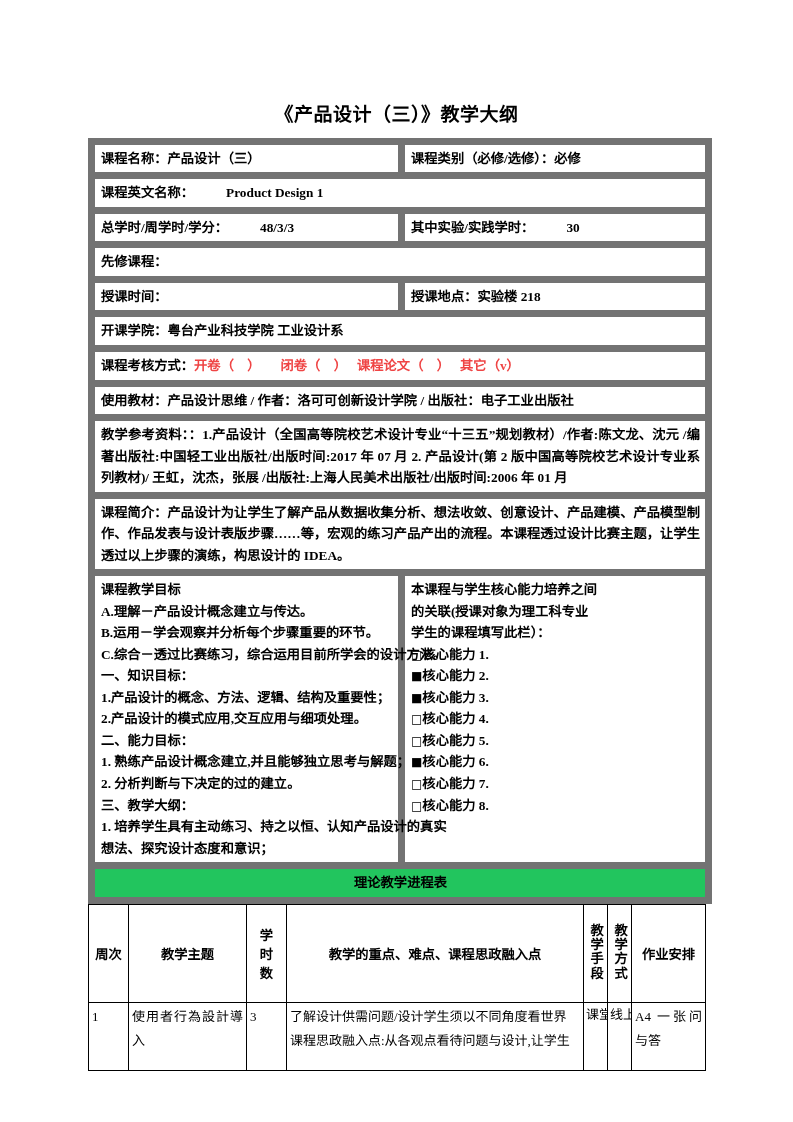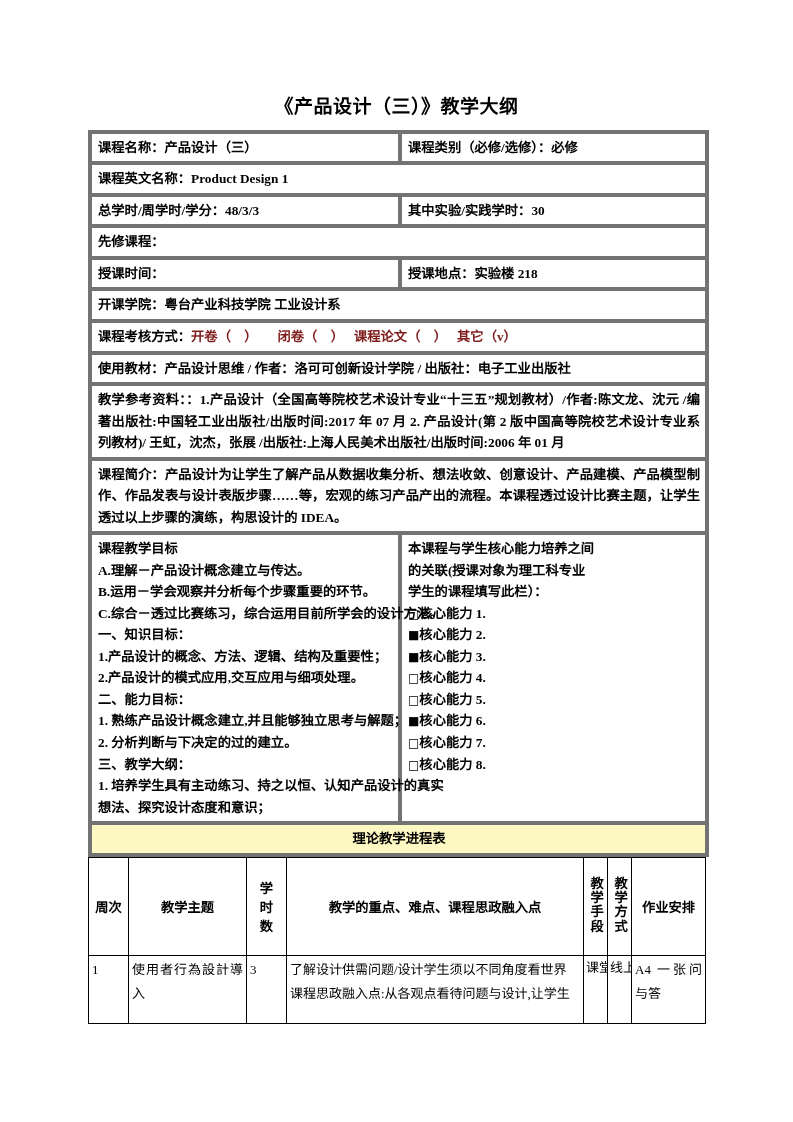--- a/index.html
+++ b/index.html
@@ -12,63 +12,63 @@
     width: 793px;
     height: 1122px;
     position: relative;
     font-family: "Liberation Serif", "DejaVu Serif", serif;
     color: #000000;
     overflow: hidden;
   }
   .page {
     position: absolute;
     left: 88px;
-    top: 8px;
+    top: 16px;
     width: 617px;
   }
   .doc-title {
     margin: 0;
     padding: 0;
     font-size: 19px;
     font-weight: bold;
     text-align: center;
     letter-spacing: 0.5px;
     line-height: 1.2;
     padding-top: 88px;
     padding-bottom: 11px;
   }
   table.main {
     border-collapse: collapse;
     width: 617px;
     table-layout: fixed;
   }
   table.main td {
-    border: 4px solid #737373;
+    border: 7px solid #737373;
     padding: 3px 5px 3px 6px;
     font-size: 13.3px;
     font-weight: bold;
     vertical-align: top;
     line-height: 1.62;
   }
   .lab { white-space: nowrap; }
   
-  .thin { font-weight: bold; }
-  .gray { color: #7f1d1d; font-weight: bold; }
+  .thin { font-weight: bold; margin-left: 32px; }
+  .gray { color: #ef4444; font-weight: bold; }
   .cellpad { padding-top: 4px; padding-bottom: 4px; }
 
   
   .obj-left { line-height: 1.95; padding: 6px 8px 8px 24px; }
   .obj-left .l { display: block; white-space: nowrap; }
   .obj-right { line-height: 1.95; padding: 6px 8px 8px 10px; }
   .obj-right .l { display: block; }
   .cb { font-family: "DejaVu Sans", sans-serif; font-size: 12px; }
 
   
   .band {
-    background: #fef9c3;
+    background: #22c55e;
     text-align: center;
     font-weight: bold;
     font-size: 13.3px;
     padding: 7px 0 7px 0;
   }
 
   
   table.sched {
     border-collapse: collapse;
     width: 617px;

